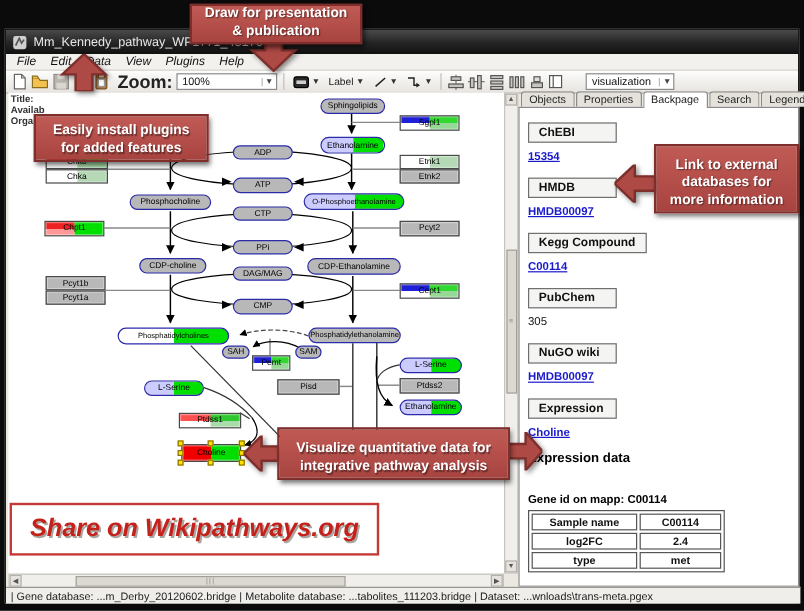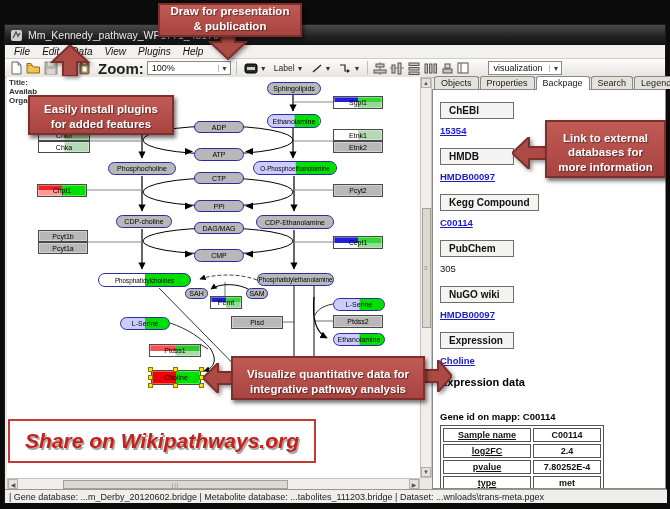--- a/index.html
+++ b/index.html
@@ -46,21 +46,21 @@
   .tab.active{background:#fff;height:14px;z-index:3;position:relative;}
   #panel-content{position:absolute;left:0;top:13px;right:0;bottom:0;background:#fff;border:1px solid #8a8a8a;box-sizing:border-box;padding:10px 6px 0 7px;overflow:hidden;}
   .bp-section{margin-bottom:10px;}
   .bp-header{display:inline-block;border:1px solid #6f6f6f;background:#f4f4f2;font-size:10px;font-weight:bold;color:#111;padding:2px 8px;min-width:56px;}
   .bp-value{margin-top:6px;font-size:9.5px;color:#111;}
   .bp-value a{color:#1a1acd;font-weight:bold;text-decoration:underline;font-size:9.5px;}
   #expression-heading{font-size:11px;font-weight:bold;color:#000;margin-top:2px;}
   #gene-id-line{font-size:9.5px;font-weight:bold;color:#000;margin-top:23px;}
   #expr-table{border-collapse:separate;border-spacing:2px;border:1px solid #555;margin-top:3px;}
   #expr-table td{border:1px solid #555;font-size:9px;font-weight:bold;color:#111;text-align:center;padding:1px 4px;}
-  #expr-table td:first-child{width:78px;text-decoration:underline;}
+  #expr-table td:first-child{width:78px;}
   #expr-table td:last-child{width:58px;}
   
   #statusbar{position:absolute;left:0;top:464px;width:662px;height:14px;background:#f0eeea;border-top:1px solid #9a9792;font-size:9px;color:#222;display:flex;align-items:center;padding-left:4px;box-sizing:border-box;white-space:nowrap;overflow:hidden;}
   
   .callout{position:absolute;z-index:50;background:linear-gradient(#c05a55,#a84440);border:2px solid #7e2f2c;box-shadow:2px 3px 4px rgba(0,0,0,.55);color:#fff;font-weight:bold;font-size:11.5px;text-align:center;display:flex;align-items:flex-end;justify-content:center;text-shadow:1px 1px 1px rgba(0,0,0,.45);box-sizing:border-box;line-height:1.25;}
   .callout-arrow{position:absolute;z-index:49;filter:drop-shadow(2px 2px 2px rgba(0,0,0,.45));}
   #share-banner{position:absolute;left:8px;top:419px;width:304px;height:40px;z-index:40;border:2px solid #c43b36;display:flex;align-items:center;justify-content:center;background:transparent;}
   #share-banner span{font-size:21px;font-weight:bold;font-style:italic;color:#c5211c;text-shadow:1.5px 1.5px 0 #a9a6a0;white-space:nowrap;}
   svg{display:block;}
 </style>
@@ -380,24 +380,20 @@
           <tbody>
             <tr>
               <td>Sample name</td>
               <td>C00114</td>
             </tr>
             <tr>
               <td>log2FC</td>
               <td>2.4</td>
             </tr>
             <tr>
-              <td>pvalue</td>
-              <td>7.80252E-4</td>
-            </tr>
-            <tr>
               <td>type</td>
               <td>met</td>
             </tr>
           </tbody>
         </table>
     </div>
   </div>
 
   <div id="statusbar">
     <span>| Gene database: ...m_Derby_20120602.bridge | Metabolite database: ...tabolites_111203.bridge | Dataset: ...wnloads\trans-meta.pgex</span>

